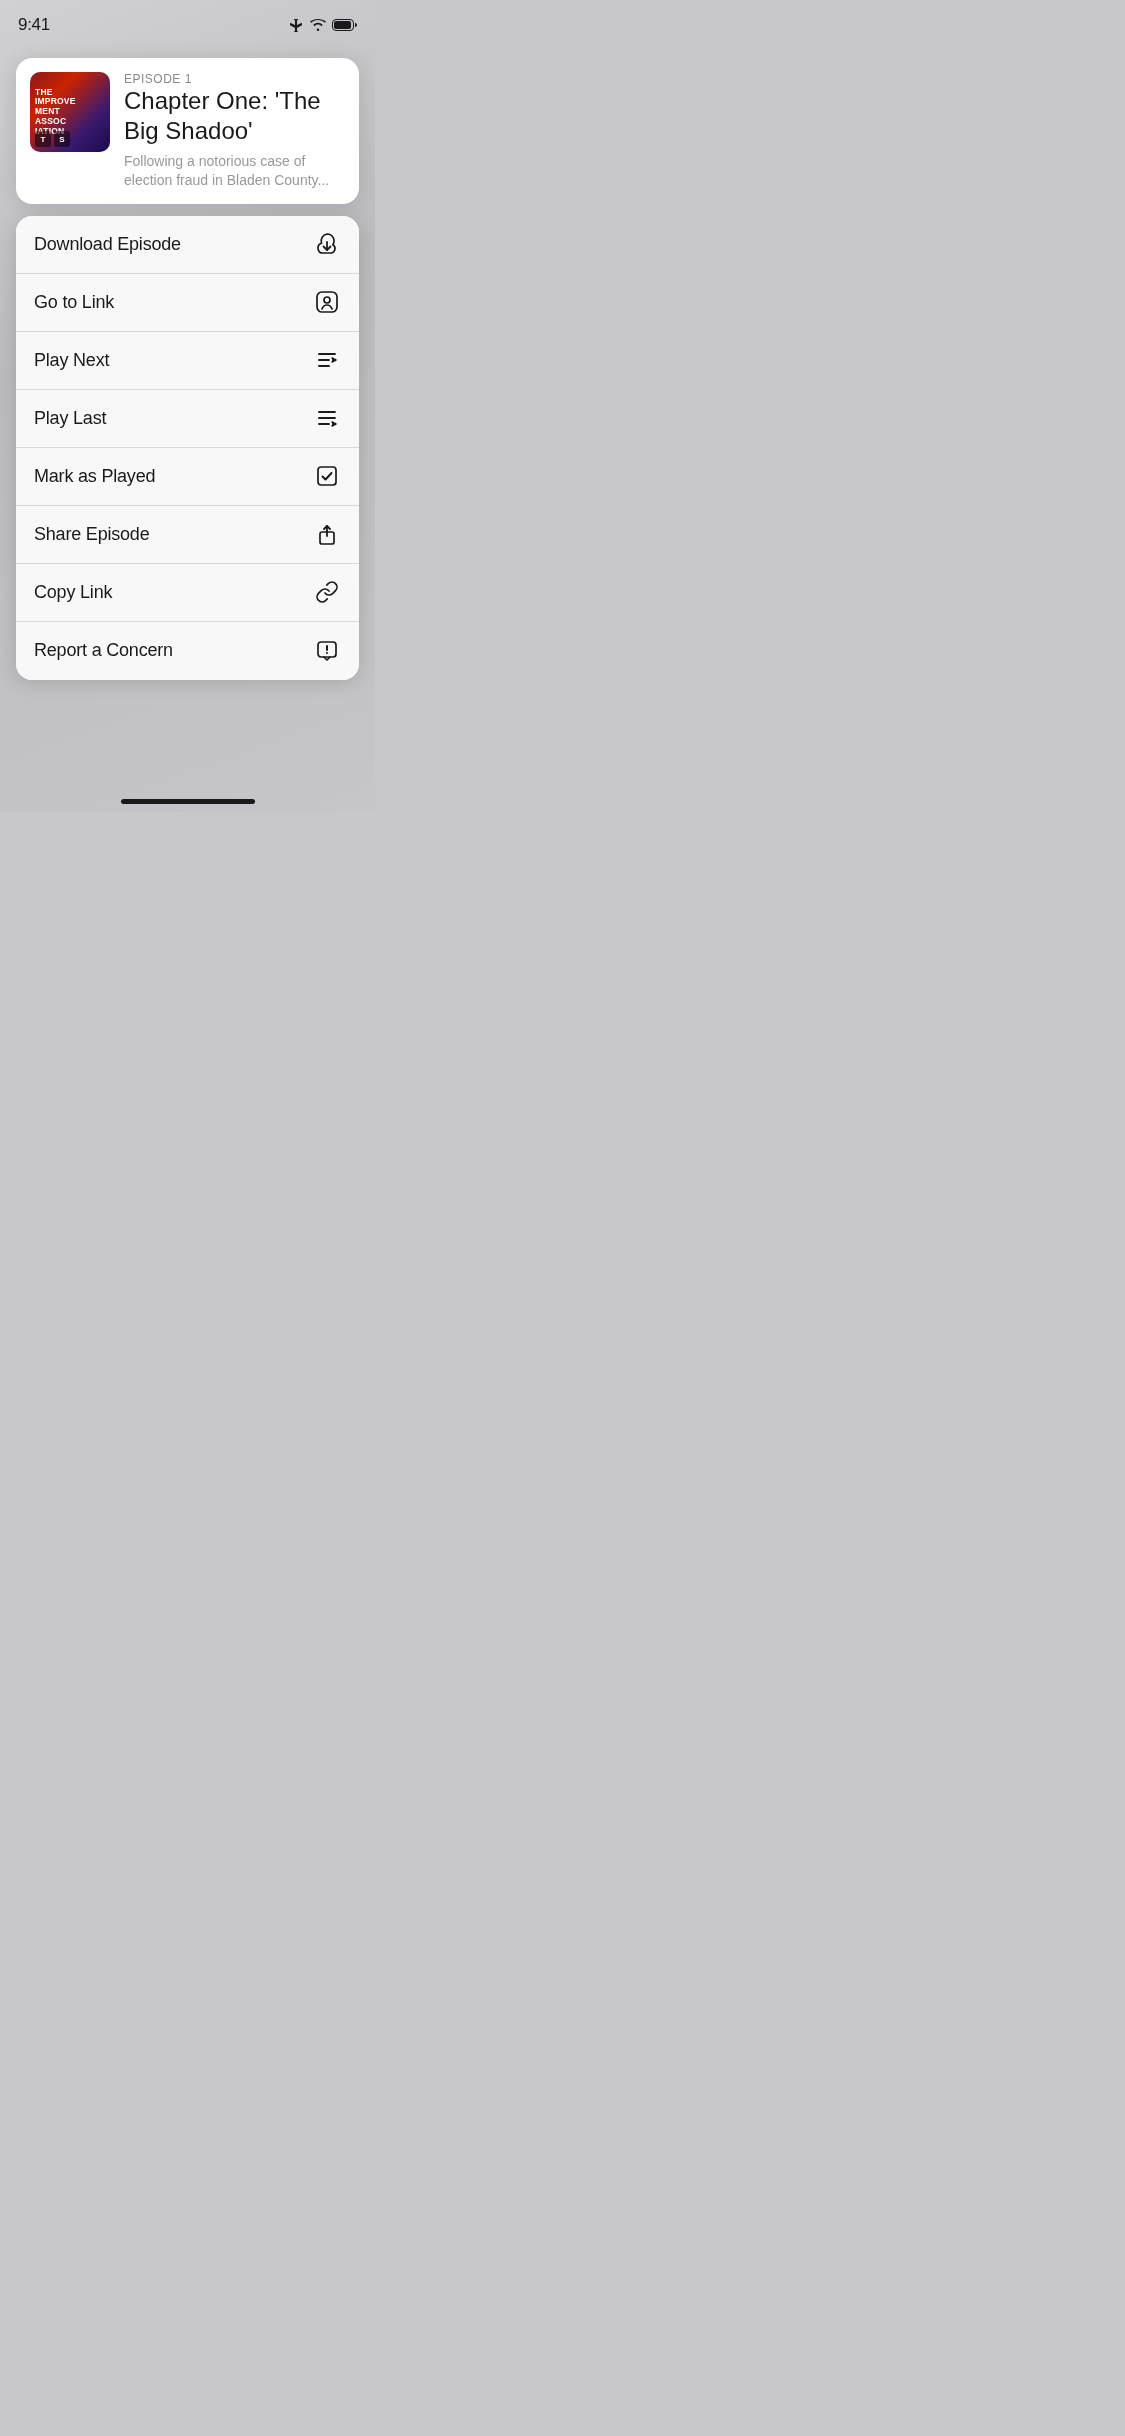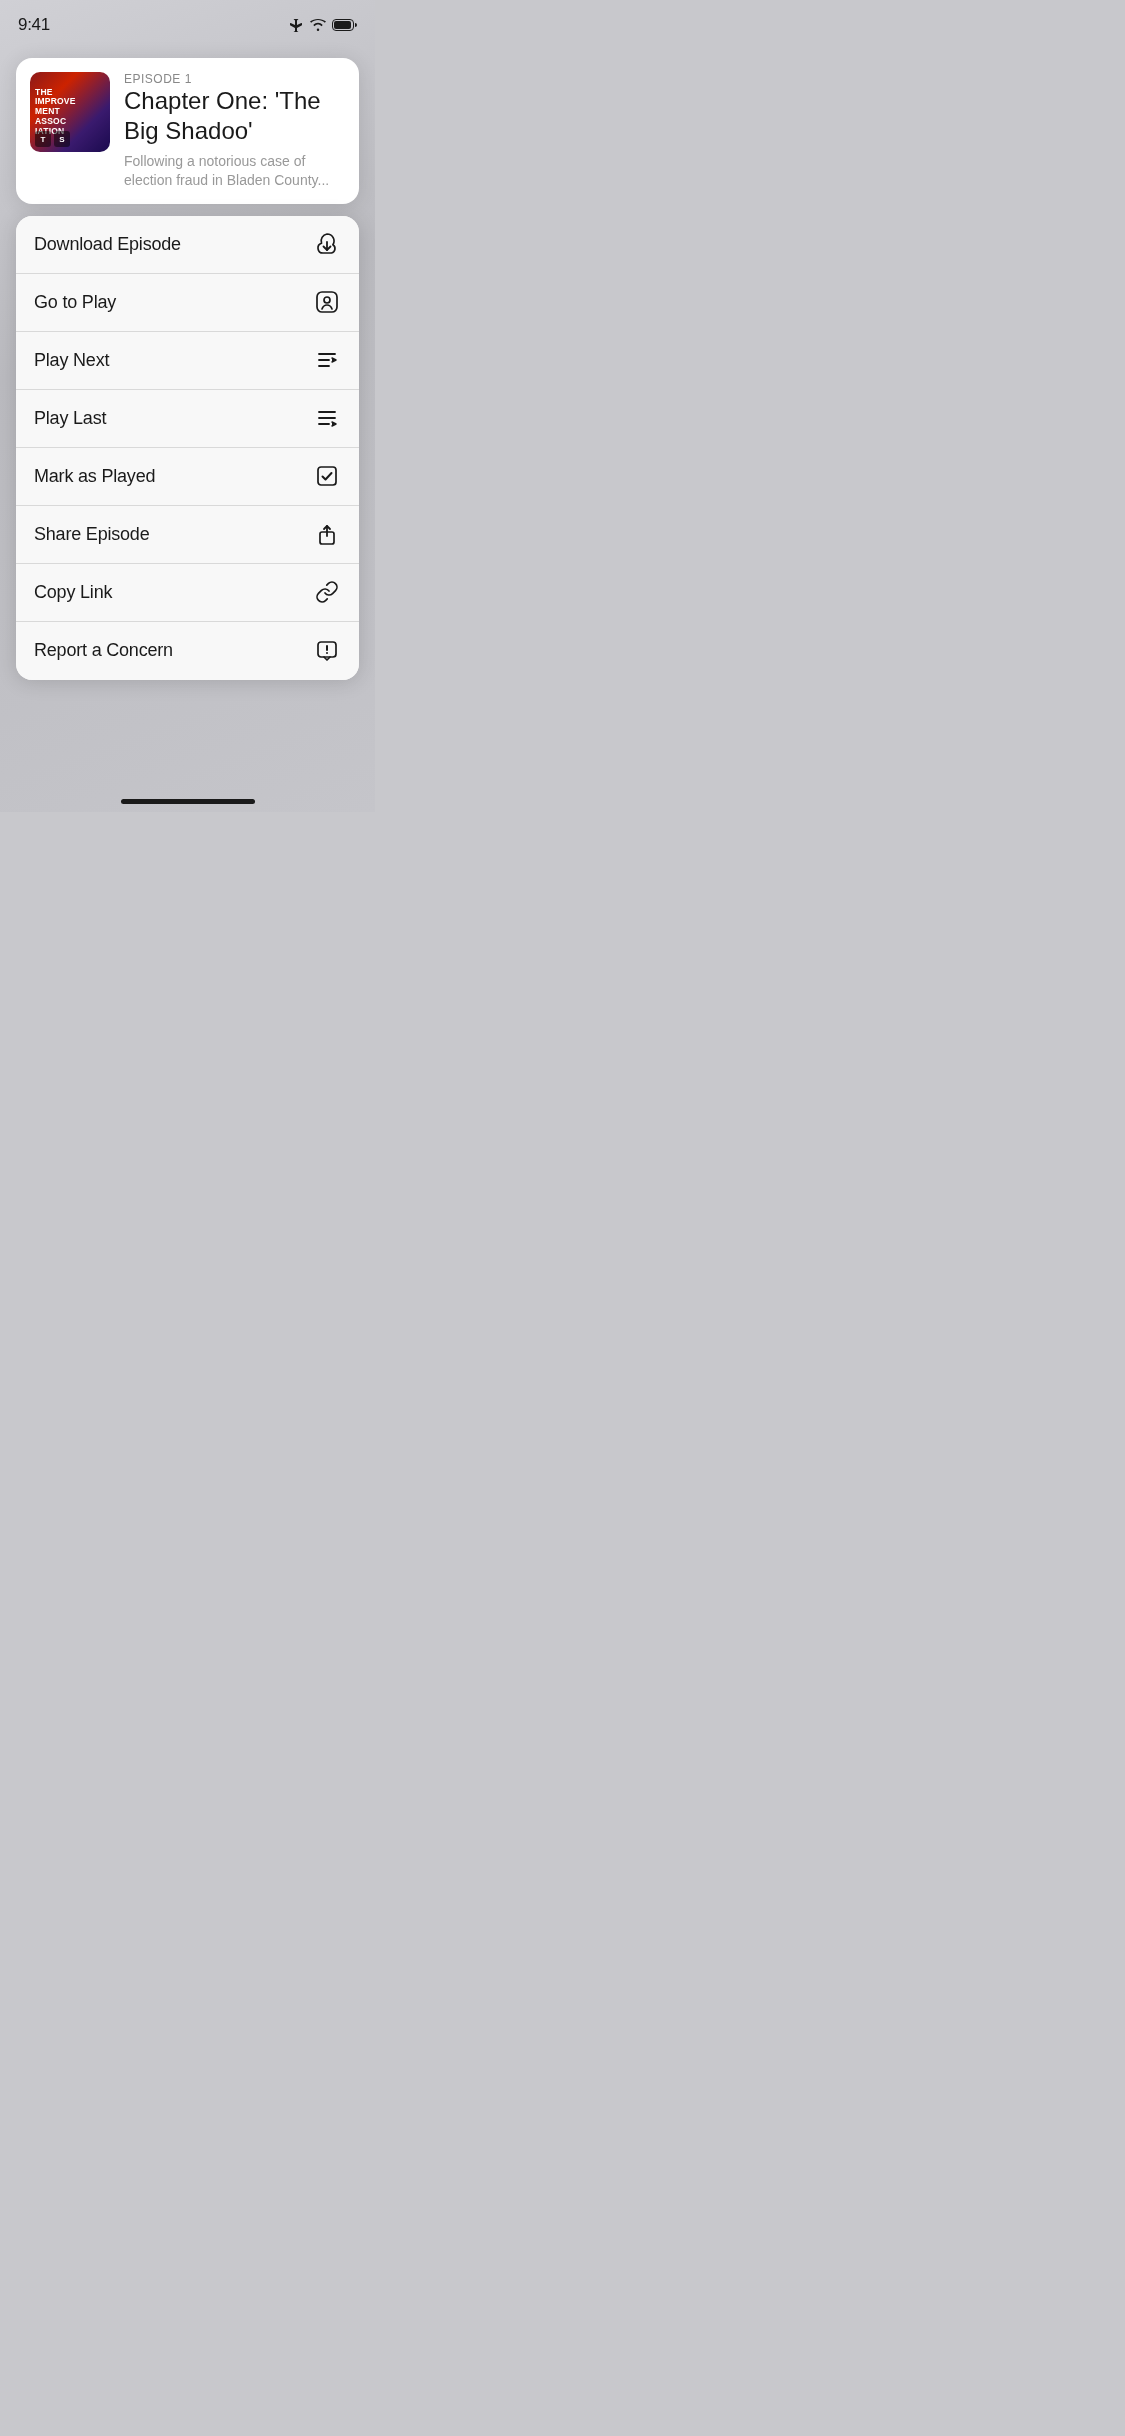--- a/index.html
+++ b/index.html
@@ -298,21 +298,21 @@
     <div class="menu-item-icon">
       <svg viewBox="0 0 24 24" width="24" height="24">
         <path d="M12 2a7 7 0 015.88 10.82A4.5 4.5 0 0116.5 21H8a5 5 0 01-1.5-9.77A7 7 0 0112 2z" stroke-width="1.7"></path>
         <polyline points="8.5,14.5 12,18 15.5,14.5" stroke-width="1.8"></polyline>
         <line x1="12" y1="10" x2="12" y2="18" stroke-width="1.8"></line>
       </svg>
     </div>
   </div>
 
   <div class="menu-item">
-    <span class="menu-item-label">Go to Play</span>
+    <span class="menu-item-label">Go to Link</span>
     <div class="menu-item-icon">
       <svg viewBox="0 0 24 24" width="24" height="24">
         <rect x="2" y="2" width="20" height="20" rx="5" stroke-width="1.7"></rect>
         <circle cx="12" cy="10" r="3" stroke-width="1.7"></circle>
         <path d="M7 19c.8-2.3 2.7-4 5-4s4.2 1.7 5 4" stroke-width="1.7"></path>
       </svg>
     </div>
   </div>
 
   <div class="menu-item">

